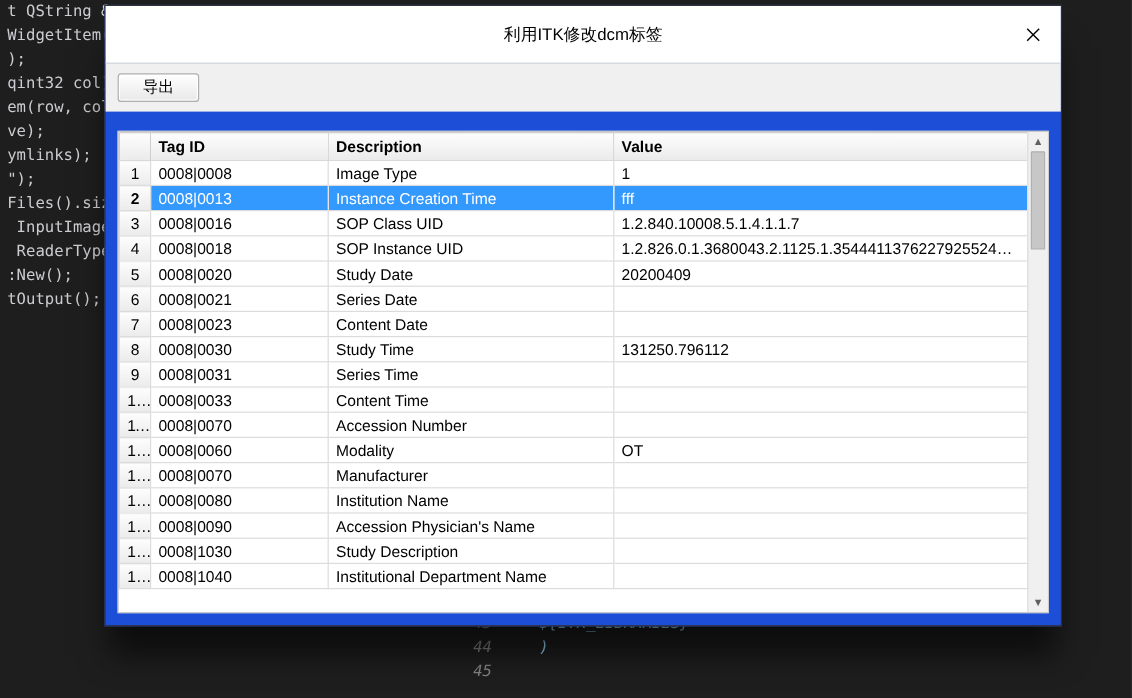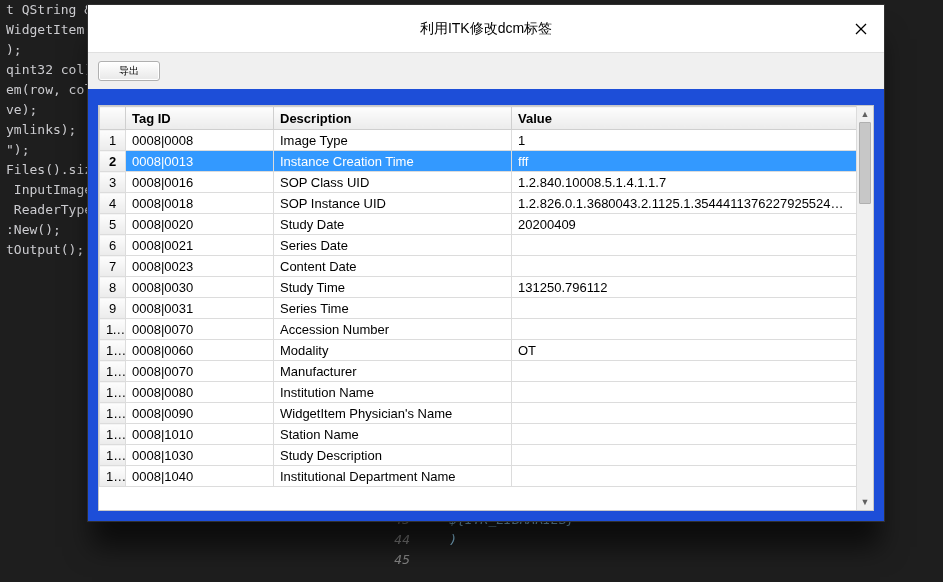--- a/index.html
+++ b/index.html
@@ -81,21 +81,21 @@
     cursor: pointer;
   }
   .titlebar .close svg { width: 12px; height: 12px; }
 
   .toolbar {
     padding: 8px 10px 8px 10px;
     background: #f0f0f0;
   }
   .toolbar button {
     padding: 2px 20px;
-    font-size: 10px;
+    font-size: 13px;
     border: 1px solid #b0b0b0;
     border-radius: 3px;
     background: linear-gradient(#ffffff,#e8e8e8);
     cursor: pointer;
     min-width: 60px;
     box-shadow: inset 0 0 0 1px #fff;
   }
 
   .table-area {
     flex: 1;
@@ -320,20 +320,26 @@
               <td>Study Time</td>
               <td>131250.796112</td>
             </tr>
             <tr>
               <th>9</th>
               <td>0008|0031</td>
               <td>Series Time</td>
               <td></td>
             </tr>
             <tr>
+              <th>10</th>
+              <td>0008|0033</td>
+              <td>Content Time</td>
+              <td></td>
+            </tr>
+            <tr>
               <th>11</th>
               <td>0008|0070</td>
               <td>Accession Number</td>
               <td></td>
             </tr>
             <tr>
               <th>12</th>
               <td>0008|0060</td>
               <td>Modality</td>
               <td>OT</td>
@@ -346,27 +352,21 @@
             </tr>
             <tr>
               <th>14</th>
               <td>0008|0080</td>
               <td>Institution Name</td>
               <td></td>
             </tr>
             <tr>
               <th>15</th>
               <td>0008|0090</td>
-              <td>WidgetItem Physician's Name</td>
-              <td></td>
-            </tr>
-            <tr>
-              <th>16</th>
-              <td>0008|1010</td>
-              <td>Station Name</td>
+              <td>Accession Physician's Name</td>
               <td></td>
             </tr>
             <tr>
               <th>17</th>
               <td>0008|1030</td>
               <td>Study Description</td>
               <td></td>
             </tr>
             <tr>
               <th>19</th>

